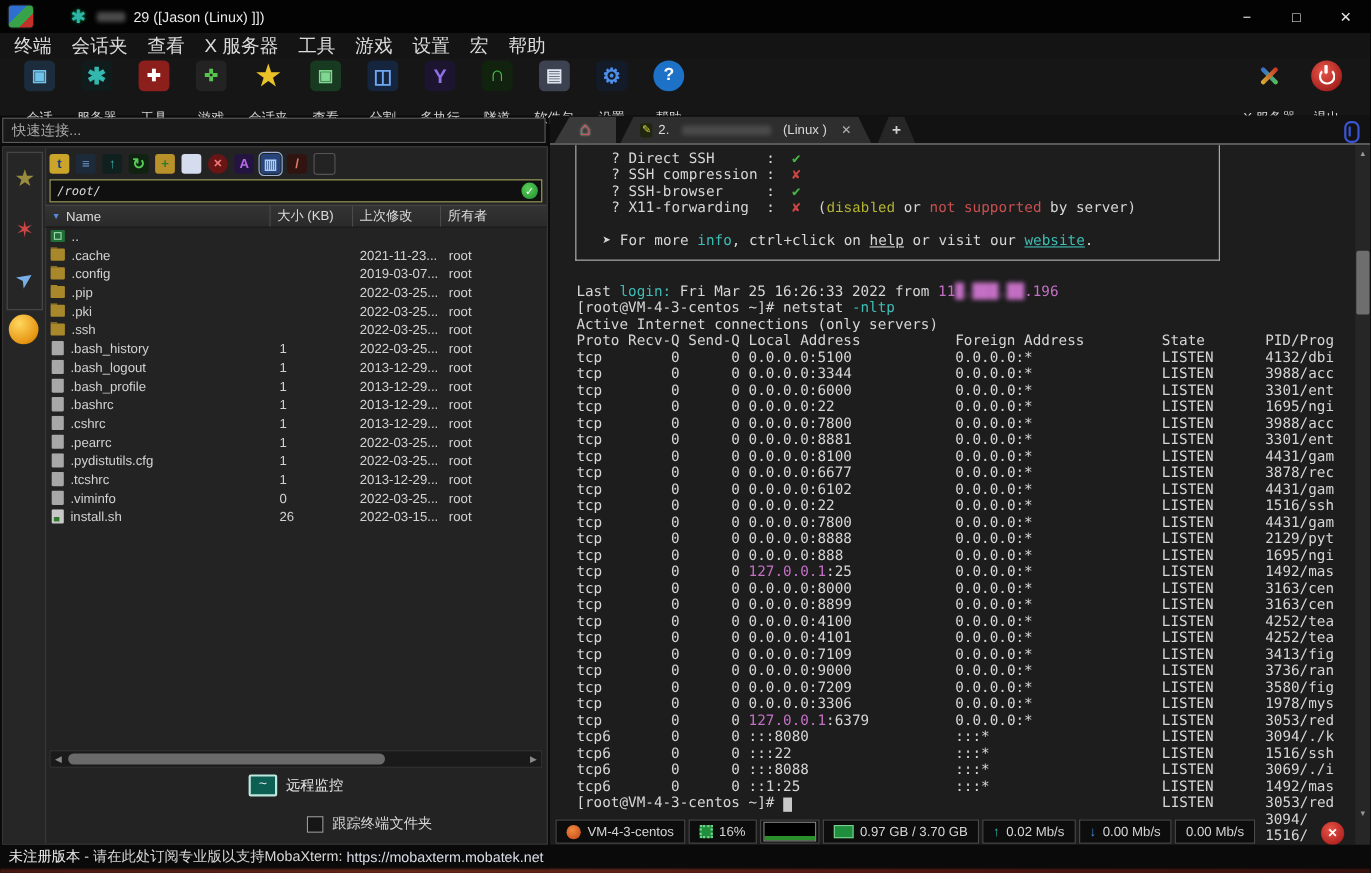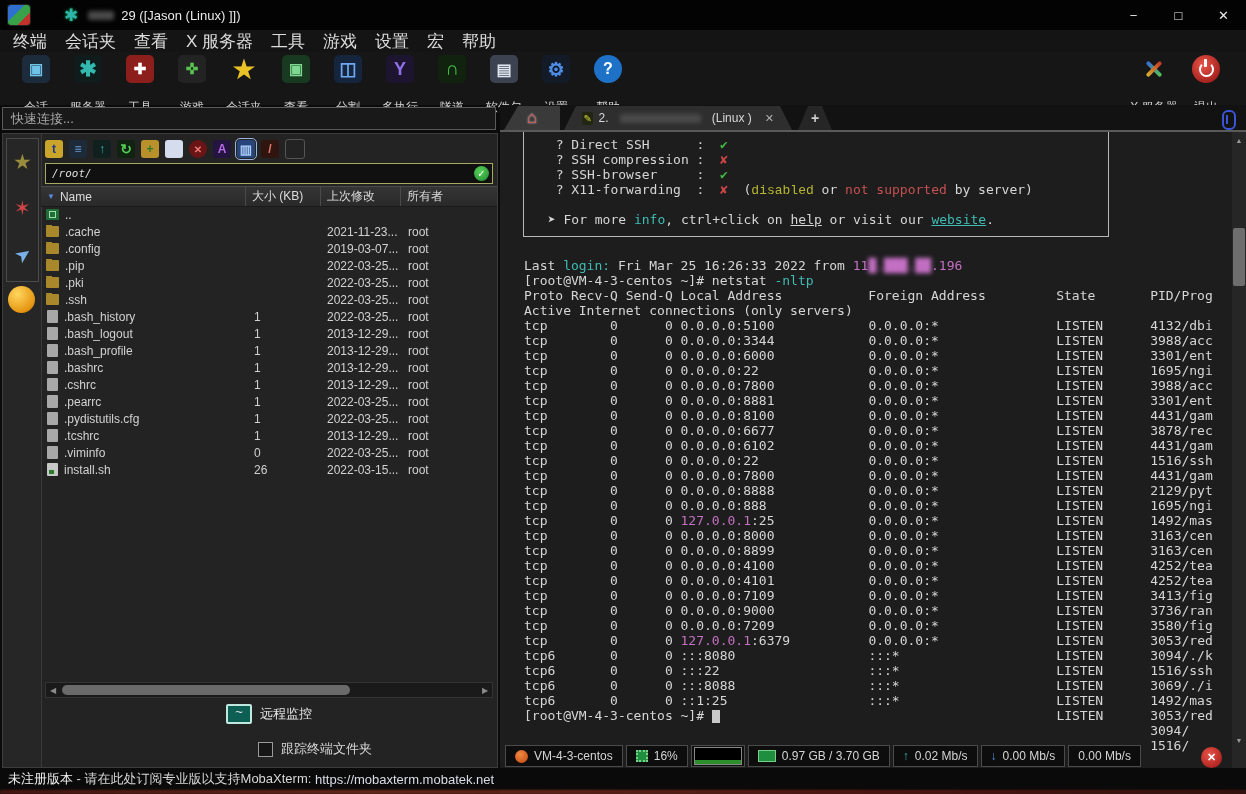--- a/index.html
+++ b/index.html
@@ -110,21 +110,21 @@
               border:1px solid #333;box-sizing:border-box;display:flex;align-items:center;}
   .hs-btn{width:14px;height:14px;color:#8a8a8a;font-size:8px;display:flex;align-items:center;justify-content:center;cursor:pointer;}
   .hs-thumb{position:absolute;left:16px;width:288px;height:10px;background:#6a6a6a;border-radius:5px;cursor:grab;}
   .hs-right{margin-left:auto;}
   #fb-monitor{position:absolute;left:0;top:567px;width:456px;height:26px;display:flex;align-items:center;
               justify-content:center;gap:8px;cursor:pointer;}
   .mon-icon{width:22px;height:16px;background:#0d5f54;border:2px solid #bfe8de;border-radius:2px;
             color:#7fe8c8;font-size:11px;line-height:12px;text-align:center;}
   #fb-monitor span{font-size:13px;color:#e4e4e4;}
   #fb-follow{position:absolute;left:0;top:604px;width:548px;height:22px;display:flex;align-items:center;
-             justify-content:center;gap:8px;cursor:pointer;}
+             justify-content:center;gap:8px;cursor:pointer;padding-left:21px;}
   .cb{width:13px;height:13px;border:1px solid #9a9a9a;background:#161616;}
   #fb-follow span{font-size:13px;color:#d8d8d8;}
   
   #tabbar{position:absolute;left:500px;top:105px;width:746px;height:27px;background:#121212;
           border-bottom:2px solid #5a5a5a;box-sizing:border-box;}
   .tab{position:absolute;top:1px;height:24px;display:flex;align-items:center;cursor:pointer;}
   #tab-home{left:4px;width:56px;background:#3a3a3a;clip-path:polygon(14px 0,100% 0,100% 100%,0 100%);
             justify-content:center;}
   .home-glyph{color:#e05050;font-size:17px;font-weight:bold;text-shadow:0 0 2px #fff;}
   #tab-session{left:64px;width:228px;background:#2e2e2e;clip-path:polygon(12px 0,calc(100% - 12px) 0,100% 100%,0 100%);
@@ -510,22 +510,22 @@
         <div class="tl"><span>  ? Direct SSH      :  </span><span class="c-green">✔</span></div>
         <div class="tl"><span>  ? SSH compression :  </span><span class="c-red">✘</span></div>
         <div class="tl"><span>  ? SSH-browser     :  </span><span class="c-green">✔</span></div>
         <div class="tl"><span>  ? X11-forwarding  :  </span><span class="c-red">✘</span><span>  (</span><span class="c-yellow">disabled</span><span> or </span><span class="c-salmon">not supported</span><span> by server)</span></div>
         <div class="tl"> </div>
         <div class="tl"><span> ➤</span><span> For more </span><span class="c-teal">info</span><span>, ctrl+click on </span><span class="c-ul">help</span><span> or visit our </span><span class="c-teal c-ul">website</span><span>.</span></div>
       </div>
     <div id="term-lines">
         <div class="tl"><span>Last </span><span class="c-teal">login:</span><span> Fri Mar 25 16:26:33 2022 from </span><span class="c-magenta">11</span><span class="c-magenta ip-blur">█.███.██</span><span class="c-magenta">.196</span></div>
         <div class="tl"><span>[root@VM-4-3-centos ~]# netstat </span><span class="c-teal">-nltp</span></div>
+        <div class="tl">Active Internet connections (only servers)</div>
         <div class="tl">Proto Recv-Q Send-Q Local Address           Foreign Address         State       PID/Prog</div>
-        <div class="tl">Active Internet connections (only servers)</div>
         <div class="tl"><span>tcp        0      0 </span><span>0.0.0.0:5100            </span><span>0.0.0.0:*               LISTEN      4132/dbi</span></div>
         <div class="tl"><span>tcp        0      0 </span><span>0.0.0.0:3344            </span><span>0.0.0.0:*               LISTEN      3988/acc</span></div>
         <div class="tl"><span>tcp        0      0 </span><span>0.0.0.0:6000            </span><span>0.0.0.0:*               LISTEN      3301/ent</span></div>
         <div class="tl"><span>tcp        0      0 </span><span>0.0.0.0:22              </span><span>0.0.0.0:*               LISTEN      1695/ngi</span></div>
         <div class="tl"><span>tcp        0      0 </span><span>0.0.0.0:7800            </span><span>0.0.0.0:*               LISTEN      3988/acc</span></div>
         <div class="tl"><span>tcp        0      0 </span><span>0.0.0.0:8881            </span><span>0.0.0.0:*               LISTEN      3301/ent</span></div>
         <div class="tl"><span>tcp        0      0 </span><span>0.0.0.0:8100            </span><span>0.0.0.0:*               LISTEN      4431/gam</span></div>
         <div class="tl"><span>tcp        0      0 </span><span>0.0.0.0:6677            </span><span>0.0.0.0:*               LISTEN      3878/rec</span></div>
         <div class="tl"><span>tcp        0      0 </span><span>0.0.0.0:6102            </span><span>0.0.0.0:*               LISTEN      4431/gam</span></div>
         <div class="tl"><span>tcp        0      0 </span><span>0.0.0.0:22              </span><span>0.0.0.0:*               LISTEN      1516/ssh</span></div>
@@ -533,20 +533,21 @@
         <div class="tl"><span>tcp        0      0 </span><span>0.0.0.0:8888            </span><span>0.0.0.0:*               LISTEN      2129/pyt</span></div>
         <div class="tl"><span>tcp        0      0 </span><span>0.0.0.0:888             </span><span>0.0.0.0:*               LISTEN      1695/ngi</span></div>
         <div class="tl"><span>tcp        0      0 </span><span class="c-magenta">127.0.0.1</span><span>:25            </span><span>0.0.0.0:*               LISTEN      1492/mas</span></div>
         <div class="tl"><span>tcp        0      0 </span><span>0.0.0.0:8000            </span><span>0.0.0.0:*               LISTEN      3163/cen</span></div>
         <div class="tl"><span>tcp        0      0 </span><span>0.0.0.0:8899            </span><span>0.0.0.0:*               LISTEN      3163/cen</span></div>
         <div class="tl"><span>tcp        0      0 </span><span>0.0.0.0:4100            </span><span>0.0.0.0:*               LISTEN      4252/tea</span></div>
         <div class="tl"><span>tcp        0      0 </span><span>0.0.0.0:4101            </span><span>0.0.0.0:*               LISTEN      4252/tea</span></div>
         <div class="tl"><span>tcp        0      0 </span><span>0.0.0.0:7109            </span><span>0.0.0.0:*               LISTEN      3413/fig</span></div>
         <div class="tl"><span>tcp        0      0 </span><span>0.0.0.0:9000            </span><span>0.0.0.0:*               LISTEN      3736/ran</span></div>
         <div class="tl"><span>tcp        0      0 </span><span>0.0.0.0:7209            </span><span>0.0.0.0:*               LISTEN      3580/fig</span></div>
+        <div class="tl"><span>tcp        0      0 </span><span>0.0.0.0:3306            </span><span>0.0.0.0:*               LISTEN      1978/mys</span></div>
         <div class="tl"><span>tcp        0      0 </span><span class="c-magenta">127.0.0.1</span><span>:6379          </span><span>0.0.0.0:*               LISTEN      3053/red</span></div>
         <div class="tl"><span>tcp6       0      0 </span><span>:::8080                 </span><span>:::*                    LISTEN      3094/./k</span></div>
         <div class="tl"><span>tcp6       0      0 </span><span>:::22                   </span><span>:::*                    LISTEN      1516/ssh</span></div>
         <div class="tl"><span>tcp6       0      0 </span><span>:::8088                 </span><span>:::*                    LISTEN      3069/./i</span></div>
         <div class="tl"><span>tcp6       0      0 </span><span>::1:25                  </span><span>:::*                    LISTEN      1492/mas</span></div>
         <div class="tl"><span>[root@VM-4-3-centos ~]# </span><span class="cursor"> </span><span>                                           LISTEN      3053/red</span></div>
         <div class="tl">                                                                                3094/</div>
         <div class="tl">                                                                                1516/</div>
       </div>
     <div id="term-scroll">

